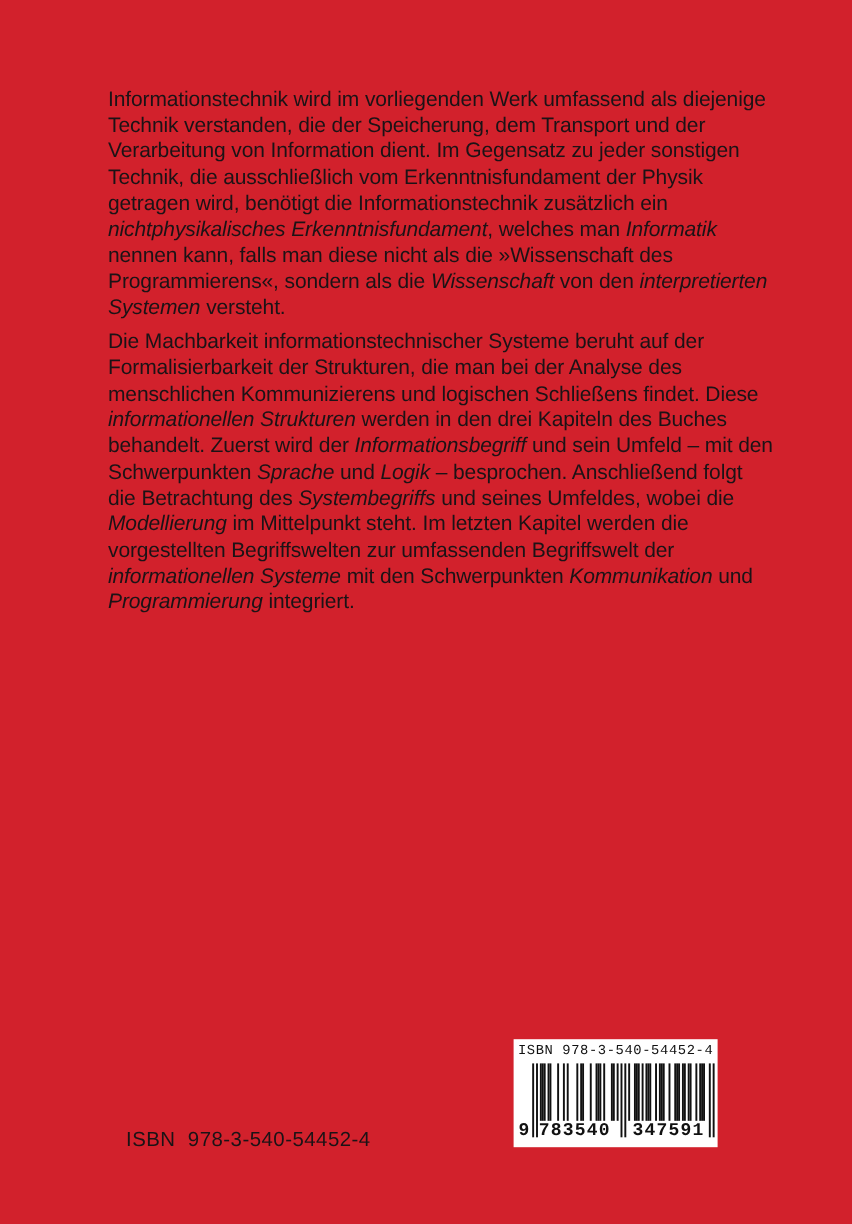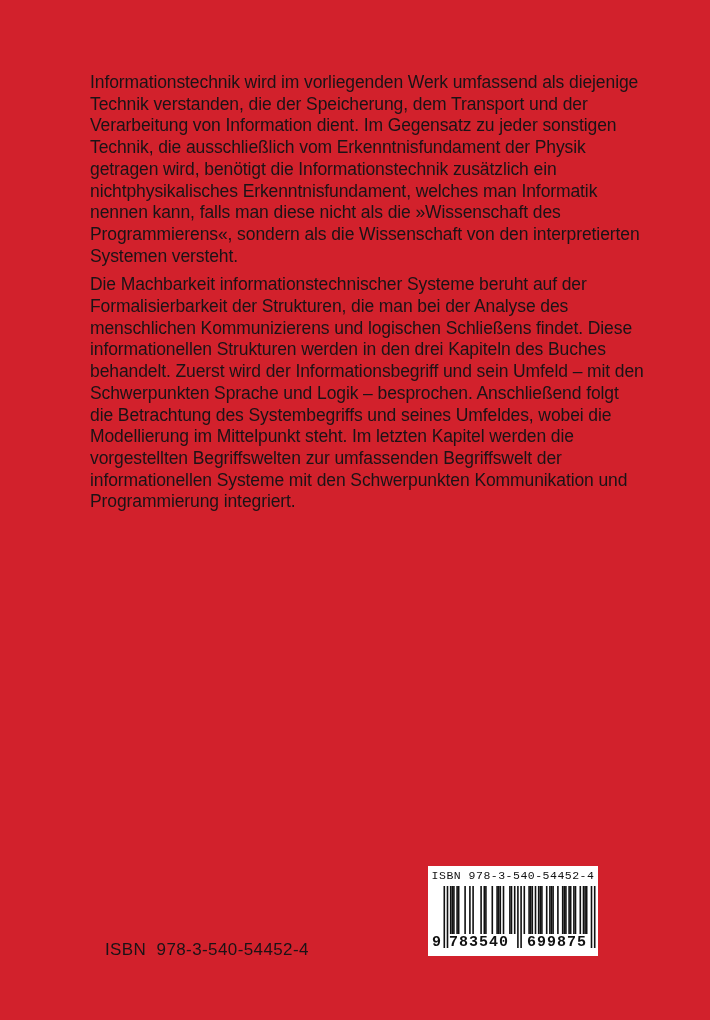--- a/index.html
+++ b/index.html
@@ -19,21 +19,21 @@
   .cover{position:absolute;inset:0;}
   .blurb{
     position:absolute;
     left:90px;top:72px;width:556px;
     font-size:17.5px;line-height:21.7px;
     letter-spacing:-0.1px;
     color:var(--ink);
   }
   .blurb p{margin-bottom:7px;}
   .blurb .b{font-weight:normal;}
-  .blurb .i{}
+  .blurb .i{font-style:italic;}
   .isbn-line{
     position:absolute;
     left:105px;top:940px;
     font-size:17px;
     letter-spacing:0.4px;
     white-space:pre;
     color:var(--ink);
   }
   .barcode-box{
     position:absolute;
@@ -130,16 +130,16 @@
         <rect x="146.70" y="0" width="1.6" height="48"></rect>
         <rect x="151.50" y="0" width="1.6" height="48"></rect>
         <rect x="154.70" y="0" width="1.6" height="48"></rect>
         <rect x="156.30" y="0" width="1.6" height="48"></rect>
         <rect x="157.90" y="0" width="1.6" height="48"></rect>
         <rect x="162.70" y="0" width="1.6" height="62"></rect>
         <rect x="165.90" y="0" width="1.6" height="62"></rect>
       </svg>
     <div class="bc-digit bc-first">9</div>
     <div class="bc-digit bc-left">783540</div>
-    <div class="bc-digit bc-right">699875</div>
+    <div class="bc-digit bc-right">347591</div>
   </div>
 
 </div>
 
 </body></html>

